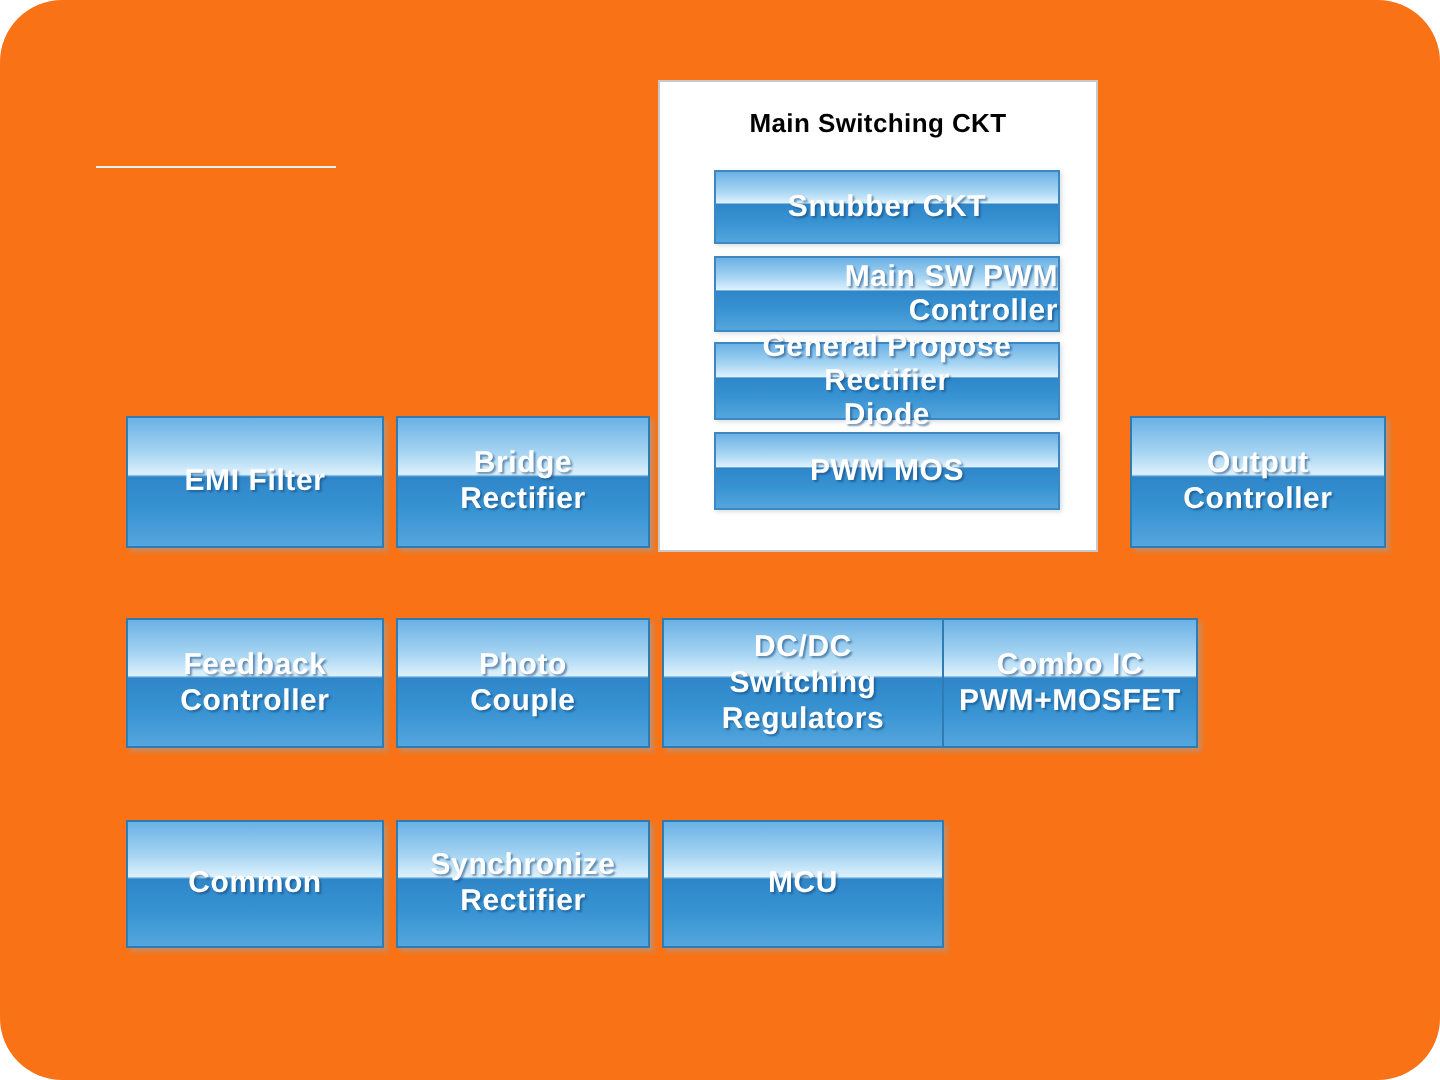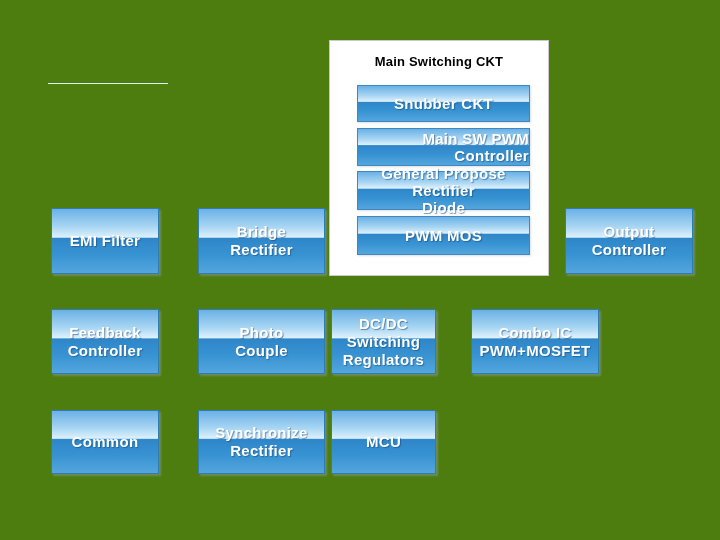--- a/index.html
+++ b/index.html
@@ -5,22 +5,23 @@
   html, body {
     margin: 0;
     padding: 0;
     background: #ffffff;
     font-family: "Liberation Sans", sans-serif;
   }
   .canvas {
     position: relative;
     width: 720px;
     height: 540px;
-    background: #4d7c0f;
+    background: #f97316;
     overflow: hidden;
+    border-radius: 31px;
   }
   
   .faint-line {
     position: absolute;
     left: 48px;
     top: 83px;
     width: 120px;
     height: 1px;
     background: #d5f6f1;
   }
@@ -78,23 +79,23 @@
     box-shadow: 1px 1px 2px rgba(150, 165, 180, 0.35);
     border-color: #3f87c0;
     line-height: 17px;
   }
   
   .t1 { top: 85px;  height: 37px; }
   .t2 { top: 128px; height: 38px; text-align: right; }
   .t3 { top: 171px; height: 39px; }
   .t4 { top: 216px; height: 39px; }
   
-  .c1 { left: 51px;  width: 108px; }
+  .c1 { left: 63px;  width: 129px; }
   .c2 { left: 198px; width: 127px; }
-  .c3 { left: 331px; width: 105px; }
+  .c3 { left: 331px; width: 141px; }
   .c4 { left: 471px; width: 128px; }
   .c5 { left: 565px; width: 128px; }
   
   .r1 { top: 208px; height: 66px; }
   .r2 { top: 309px; height: 65px; }
   .r3 { top: 410px; height: 64px; }
 </style>
 </head>
 <body>
 

